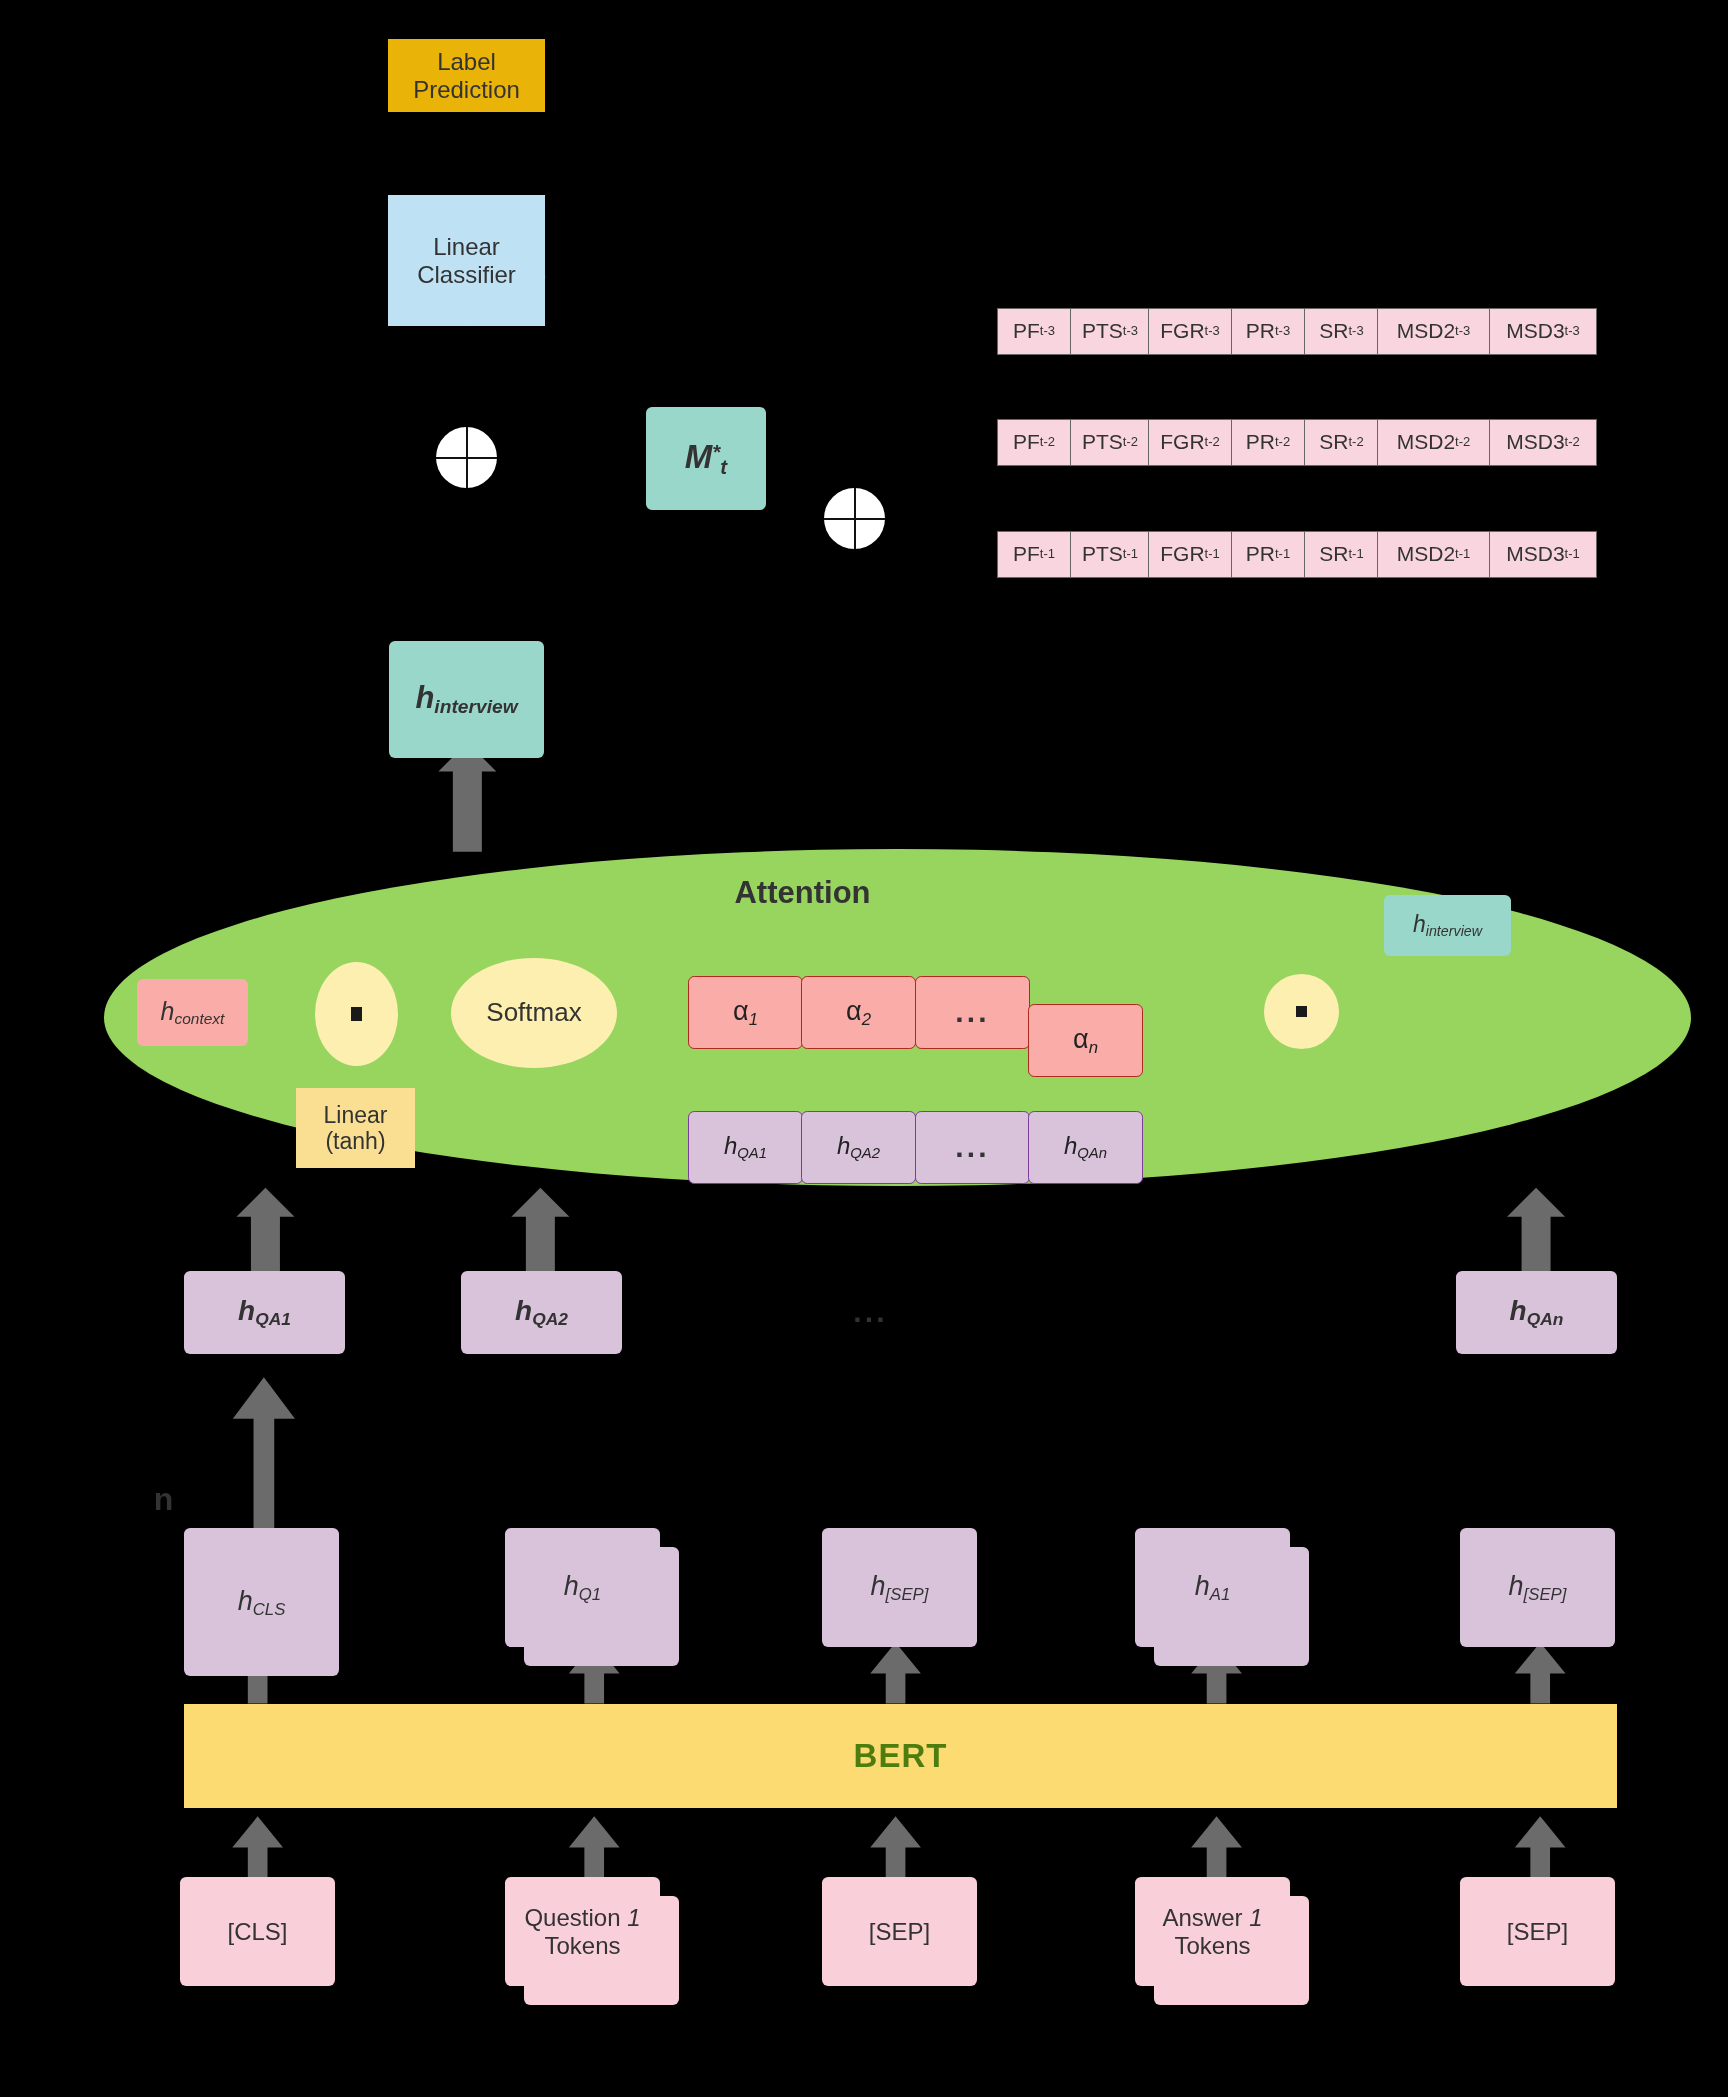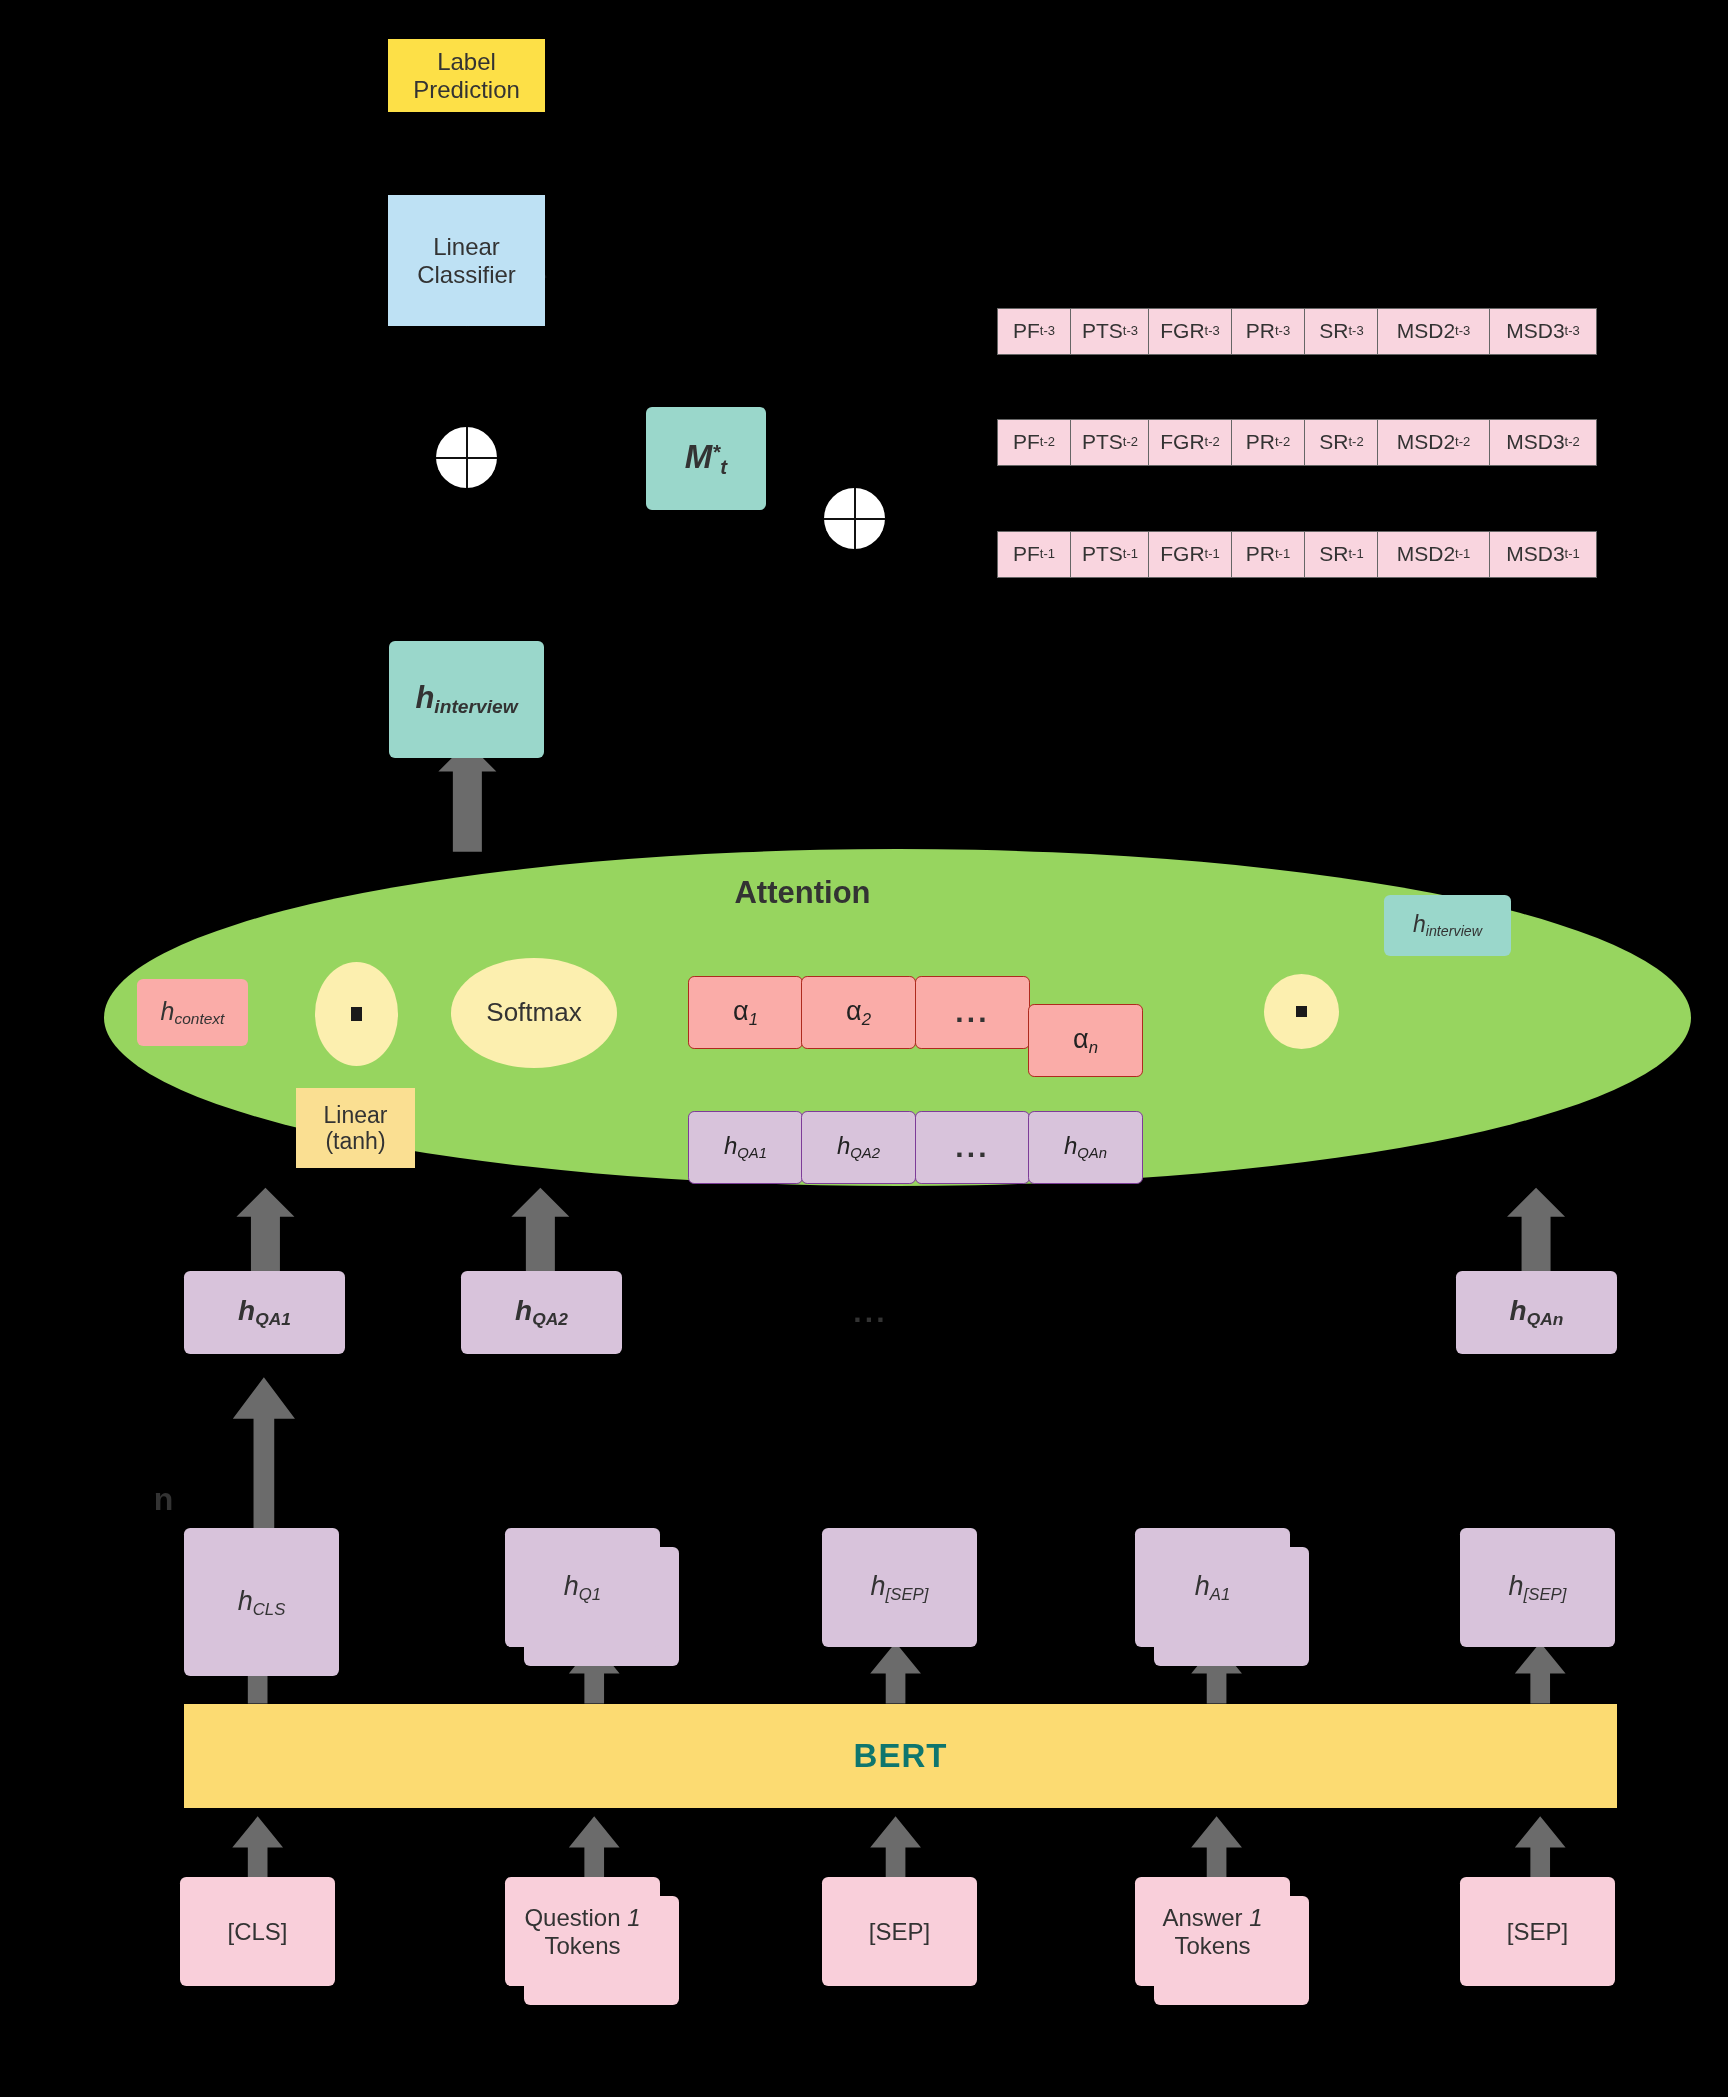--- a/index.html
+++ b/index.html
@@ -14,21 +14,21 @@
     background:#000000;
     overflow:hidden;
   }
   .abs{position:absolute;box-sizing:border-box;}
   .ctr{
     display:flex;align-items:center;justify-content:center;
     text-align:center;line-height:1.15;
   }
 
   
-  .box-orange{background:#fde047;color:#333;font-size:24px;}
+  .box-orange{background:#eab308;color:#333;font-size:24px;}
   .box-blue{background:#BEE1F4;color:#333;font-size:24px;}
   .box-teal{background:#9AD7CB;color:#333;}
   .box-pinkcell{background:#F9D5DF;border:1.6px solid #666666;color:#333;font-size:21px;}
   .box-lilac{background:#D8C3DB;color:#333;}
   .box-pinknode{background:#F9CFDA;color:#333;}
   .box-yellow{background:#FADF92;color:#333;}
   .box-salmon{background:#FAACA8;color:#333;}
   .box-alpha{background:#FAACA8;border:1.6px solid #AE2A1E;color:#222;}
   .box-qa-att{background:#D8C3DB;border:1.6px solid #7D3C98;color:#222;}
 
@@ -48,21 +48,21 @@
   #attention-title{
     font-size:31px;font-weight:bold;color:#333;text-align:center;
   }
   .node-circle{background:#FCEFAF;border-radius:50%;}
   .node-ellipse{background:#FCEFAF;border-radius:50%;}
   .dotsq{width:10.4px;height:13.5px;background:#1a1a1a;}
   .dotsq-sm{width:11.4px;height:11.4px;background:#1a1a1a;}
 
   
   #bert-bar{
-    background:#FCDB72;color:#0f766e;
+    background:#FCDB72;color:#4d7c0f;
     font-size:33px;font-weight:bold;
     letter-spacing:1px;
   }
 
   
   .plus-circle{
     background:#ffffff;border-radius:50%;
     position:relative;
   }
   .plus-circle::before,.plus-circle::after{

